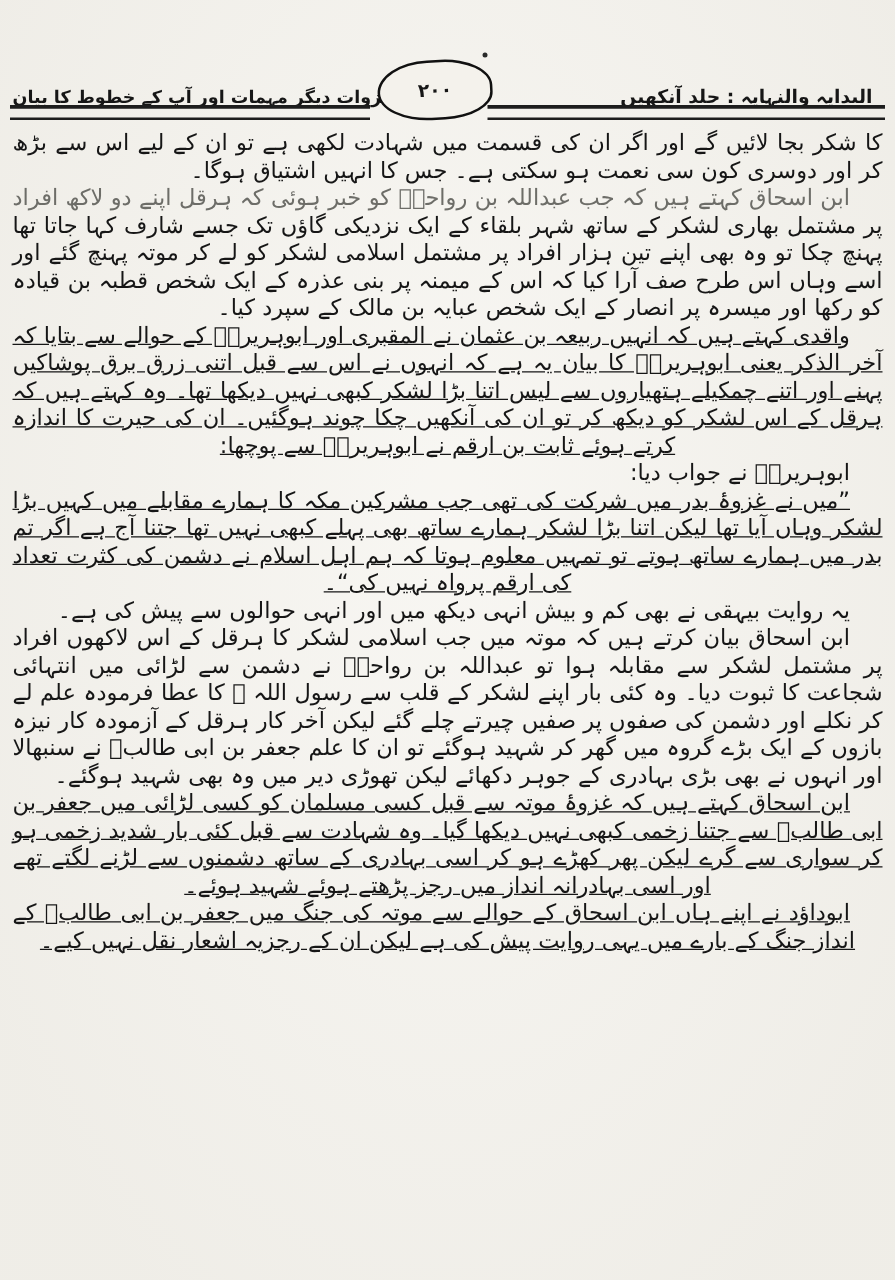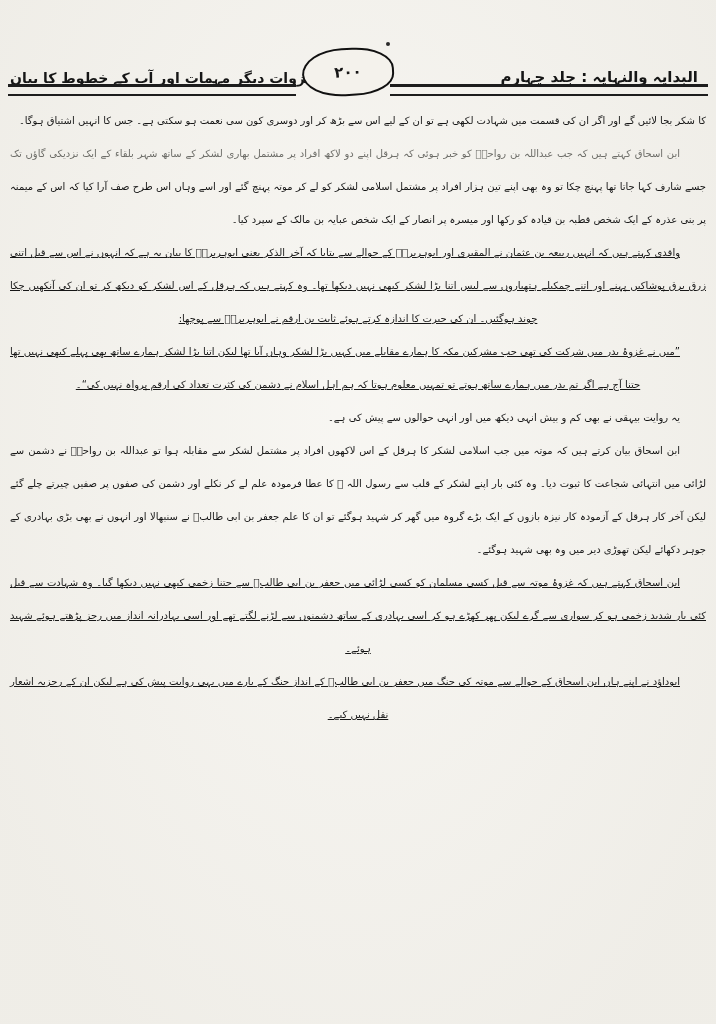--- a/index.html
+++ b/index.html
@@ -52,52 +52,53 @@
     border-radius: 50% 50% 48% 52% / 58% 52% 48% 55%;
     transform: rotate(-3deg);
     background: #f4f2ec;
     display: flex; align-items: center; justify-content: center;
     box-sizing: border-box;
   }
   .page-oval span { font-size: 15px; font-weight: bold; letter-spacing: 2px; }
   
   .body-text {
     position: absolute; top: 104px; right: 10px; left: 10px;
-    font-size: 10px; line-height: 33px;
+    font-size: 18px; line-height: 22px;
     text-align: justify;
     text-justify: inter-word;
   }
   .body-text p { margin: 0; }
   .indent { text-indent: 26px; }
   .center-last { text-align-last: center; text-decoration: underline; }
   .line-center { text-align: center; }
   .line-right { text-align: right; text-align-last: right; }
   .faded-first::first-line { color: #6d6d68; }
 </style>
 </head>
 <body>
 
 <div class="page">
 
   <div class="speck"></div>
 
   <div class="header-row">
-    <div class="title-right">البدایہ والنہایہ : جلد چہارم</div>
+    <div class="title-right">البدایہ والنہایہ : جلد آنکھیں</div>
     <div class="title-left">۸ھ کے غزوات دیگر مہمات اور آپ کے خطوط کا بیان</div>
     <div class="rule rule-right"></div>
     <div class="rule rule-left"></div>
     <div class="page-oval">
       <span>۲۰۰</span>
     </div>
   </div>
 
   <div class="body-text">
     <p>کا شکر بجا لائیں گے اور اگر ان کی قسمت میں شہادت لکھی ہے تو ان کے لیے اس سے بڑھ کر اور دوسری کون سی نعمت ہو سکتی ہے۔ جس کا انہیں اشتیاق ہوگا۔</p>
     <p class="indent faded-first">ابن اسحاق کہتے ہیں کہ جب عبداللہ بن رواحہؓ کو خبر ہوئی کہ ہرقل اپنے دو لاکھ افراد پر مشتمل بھاری لشکر کے ساتھ شہر بلقاء کے ایک نزدیکی گاؤں تک جسے شارف کہا جاتا تھا پہنچ چکا تو وہ بھی اپنے تین ہزار افراد پر مشتمل اسلامی لشکر کو لے کر موتہ پہنچ گئے اور اسے وہاں اس طرح صف آرا کیا کہ اس کے میمنہ پر بنی عذرہ کے ایک شخص قطبہ بن قیادہ کو رکھا اور میسرہ پر انصار کے ایک شخص عبایہ بن مالک کے سپرد کیا۔</p>
     <p class="indent center-last">واقدی کہتے ہیں کہ انہیں ربیعہ بن عثمان نے المقبری اور ابوہریرہؓ کے حوالے سے بتایا کہ آخر الذکر یعنی ابوہریرہؓ کا بیان یہ ہے کہ انہوں نے اس سے قبل اتنی زرق برق پوشاکیں پہنے اور اتنے چمکیلے ہتھیاروں سے لیس اتنا بڑا لشکر کبھی نہیں دیکھا تھا۔ وہ کہتے ہیں کہ ہرقل کے اس لشکر کو دیکھ کر تو ان کی آنکھیں چکا چوند ہوگئیں۔ ان کی حیرت کا اندازہ کرتے ہوئے ثابت بن ارقم نے ابوہریرہؓ سے پوچھا:</p>
+    <p class="indent line-right">ابوہریرہؓ نے جواب دیا:</p>
     <p class="indent center-last">”میں نے غزوۂ بدر میں شرکت کی تھی جب مشرکین مکہ کا ہمارے مقابلے میں کہیں بڑا لشکر وہاں آیا تھا لیکن اتنا بڑا لشکر ہمارے ساتھ بھی پہلے کبھی نہیں تھا جتنا آج ہے اگر تم بدر میں ہمارے ساتھ ہوتے تو تمہیں معلوم ہوتا کہ ہم اہل اسلام نے دشمن کی کثرت تعداد کی ارقم پرواہ نہیں کی“۔</p>
     <p class="indent line-right">یہ روایت بیہقی نے بھی کم و بیش انہی دیکھ میں اور انہی حوالوں سے پیش کی ہے۔</p>
     <p class="indent">ابن اسحاق بیان کرتے ہیں کہ موتہ میں جب اسلامی لشکر کا ہرقل کے اس لاکھوں افراد پر مشتمل لشکر سے مقابلہ ہوا تو عبداللہ بن رواحہؓ نے دشمن سے لڑائی میں انتہائی شجاعت کا ثبوت دیا۔ وہ کئی بار اپنے لشکر کے قلب سے رسول اللہ ﷺ کا عطا فرمودہ علم لے کر نکلے اور دشمن کی صفوں پر صفیں چیرتے چلے گئے لیکن آخر کار ہرقل کے آزمودہ کار نیزہ بازوں کے ایک بڑے گروہ میں گھر کر شہید ہوگئے تو ان کا علم جعفر بن ابی طالبؓ نے سنبھالا اور انہوں نے بھی بڑی بہادری کے جوہر دکھائے لیکن تھوڑی دیر میں وہ بھی شہید ہوگئے۔</p>
     <p class="indent center-last">ابن اسحاق کہتے ہیں کہ غزوۂ موتہ سے قبل کسی مسلمان کو کسی لڑائی میں جعفر بن ابی طالبؓ سے جتنا زخمی کبھی نہیں دیکھا گیا۔ وہ شہادت سے قبل کئی بار شدید زخمی ہو کر سواری سے گرے لیکن پھر کھڑے ہو کر اسی بہادری کے ساتھ دشمنوں سے لڑنے لگتے تھے اور اسی بہادرانہ انداز میں رجز پڑھتے ہوئے شہید ہوئے۔</p>
     <p class="indent center-last">ابوداؤد نے اپنے ہاں ابن اسحاق کے حوالے سے موتہ کی جنگ میں جعفر بن ابی طالبؓ کے انداز جنگ کے بارے میں یہی روایت پیش کی ہے لیکن ان کے رجزیہ اشعار نقل نہیں کیے۔</p>
   </div>
 
 </div>
 
 </body></html>

